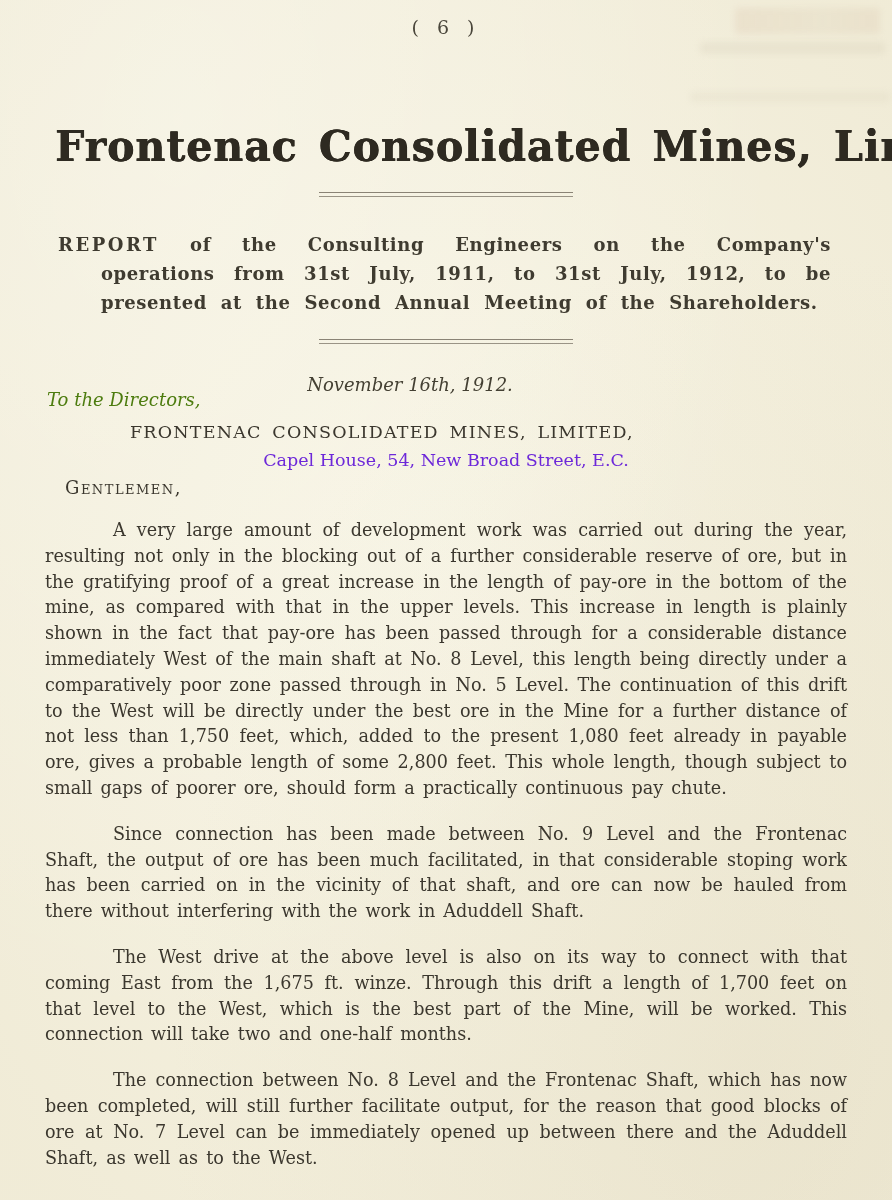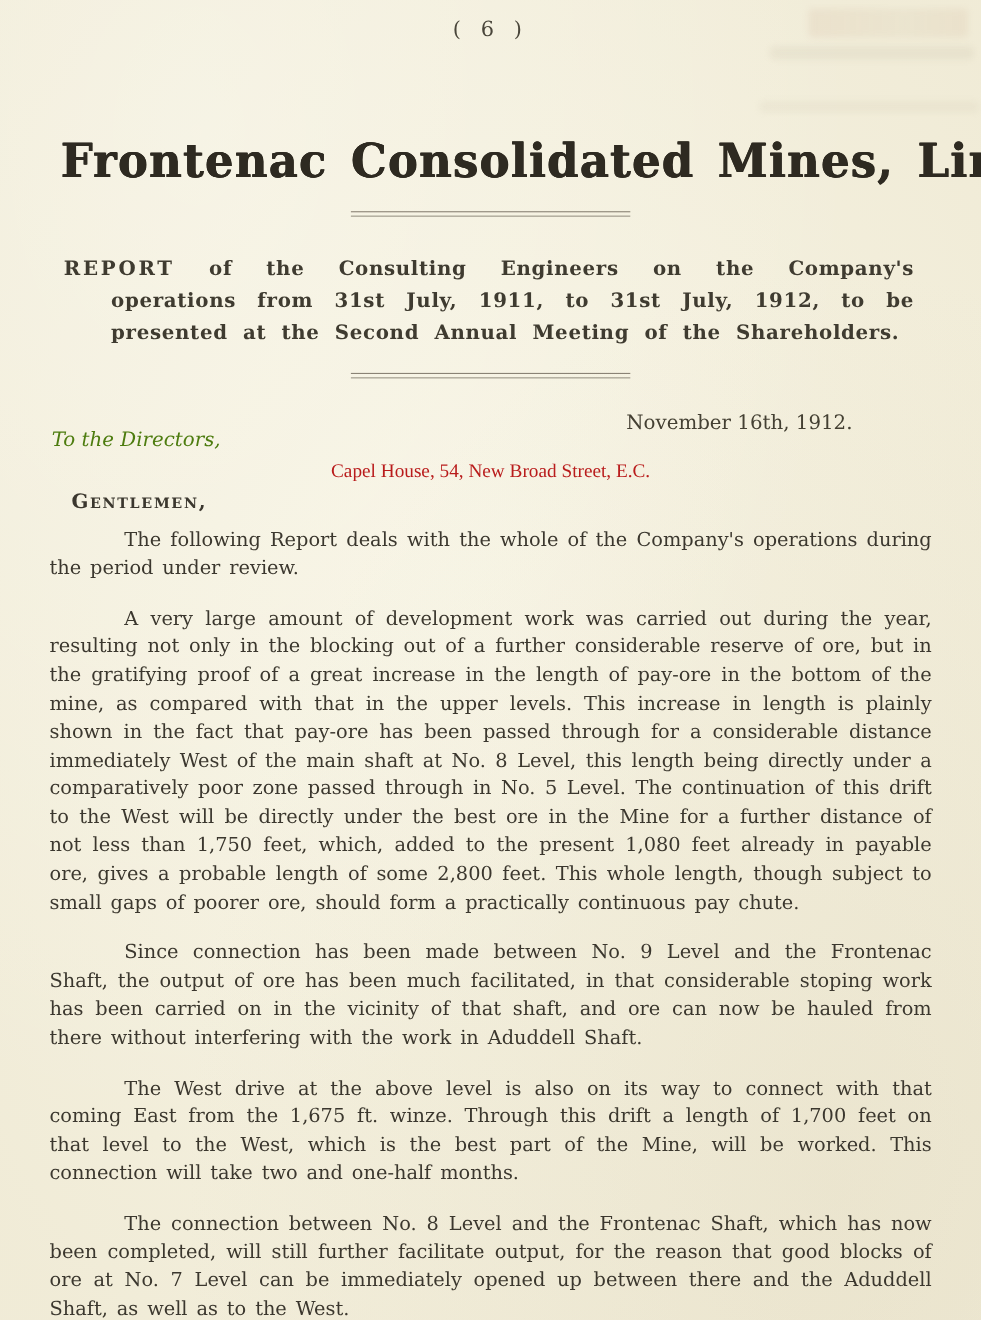--- a/index.html
+++ b/index.html
@@ -71,21 +71,22 @@
     word-spacing: 7px;
     color: #3f3b30;
   }
   .report-heading .lead {
     letter-spacing: 2.5px;
     font-weight: 700;
   }
 
   .letter-date {
     margin: 30px 72px 0 0;
-    text-align: right;
+    text-align: center;
+    font-style: italic;
     font-size: 18px;
     color: #444033;
   }
 
   .letter-addressee {
     margin: -6px 0 0 2px;
     font-style: italic;
     font-size: 18px;
     color: #4d7c0f;
   }
@@ -95,31 +96,29 @@
     font-size: 17.5px;
     letter-spacing: 1.2px;
     word-spacing: 4px;
     color: #3b372e;
   }
 
   .letter-address {
     margin: 8px 0 0 0;
     text-align: center;
     font-size: 17.5px;
-    color: #b91c1c;
-    font-family: Liberation Serif, serif;
+    color: #6d28d9;
   }
 
   .letter-salutation {
     margin: 7px 0 12px 20px;
     font-variant: small-caps;
     letter-spacing: 1.5px;
     font-size: 18px;
     color: #3b372e;
-    font-weight: bold;
   }
 
   .body-copy p {
     margin: 15px 0 0 0;
     text-indent: 68px;
     text-align: justify;
     font-size: 17.6px;
     line-height: 25.8px;
     word-spacing: 2.5px;
     color: #3b372e;
@@ -166,27 +165,27 @@
   <div class="double-rule rule-top"></div>
 
   <p class="report-heading"><span class="lead">REPORT</span> <span>of the Consulting Engineers on the Company's operations from 31st July, 1911, to 31st July, 1912, to be presented at the Second Annual Meeting of the Shareholders.</span></p>
 
   <div class="double-rule rule-middle"></div>
 
   <p class="letter-date">November 16th, 1912.</p>
 
   <p class="letter-addressee">To the Directors,</p>
 
+  <p class="letter-company">FRONTENAC CONSOLIDATED MINES, LIMITED,</p>
 
   <p class="letter-address">Capel House, 54, New Broad Street, E.C.</p>
 
   <p class="letter-salutation">Gentlemen,</p>
 
   <div class="body-copy">
-    <p class="first">The following Report deals with the whole of the Company's operations during the period under review.</p>
     <p class="gap">A very large amount of development work was carried out during the year, resulting not only in the blocking out of a further considerable reserve of ore, but in the gratifying proof of a great increase in the length of pay-ore in the bottom of the mine, as compared with that in the upper levels.  This increase in length is plainly shown in the fact that pay-ore has been passed through for a considerable distance immediately West of the main shaft at No. 8 Level, this length being directly under a comparatively poor zone passed through in No. 5 Level.  The continuation of this drift to the West will be directly under the best ore in the Mine for a further distance of not less than 1,750 feet, which, added to the present 1,080 feet already in payable ore, gives a probable length of some 2,800 feet.  This whole length, though subject to small gaps of poorer ore, should form a practically continuous pay chute.</p>
     <p class="gap">Since connection has been made between No. 9 Level and the Frontenac Shaft, the output of ore has been much facilitated, in that considerable stoping work has been carried on in the vicinity of that shaft, and ore can now be hauled from there without interfering with the work in Aduddell Shaft.</p>
     <p class="gap">The West drive at the above level is also on its way to connect with that coming East from the 1,675 ft. winze.  Through this drift a length of 1,700 feet on that level to the West, which is the best part of the Mine, will be worked.  This connection will take two and one-half months.</p>
     <p class="gap">The connection between No. 8 Level and the Frontenac Shaft, which has now been completed, will still further facilitate output, for the reason that good blocks of ore at No. 7 Level can be immediately opened up between there and the Aduddell Shaft, as well as to the West.</p>
 
   </div>
 
 </div>
 
 </body></html>

